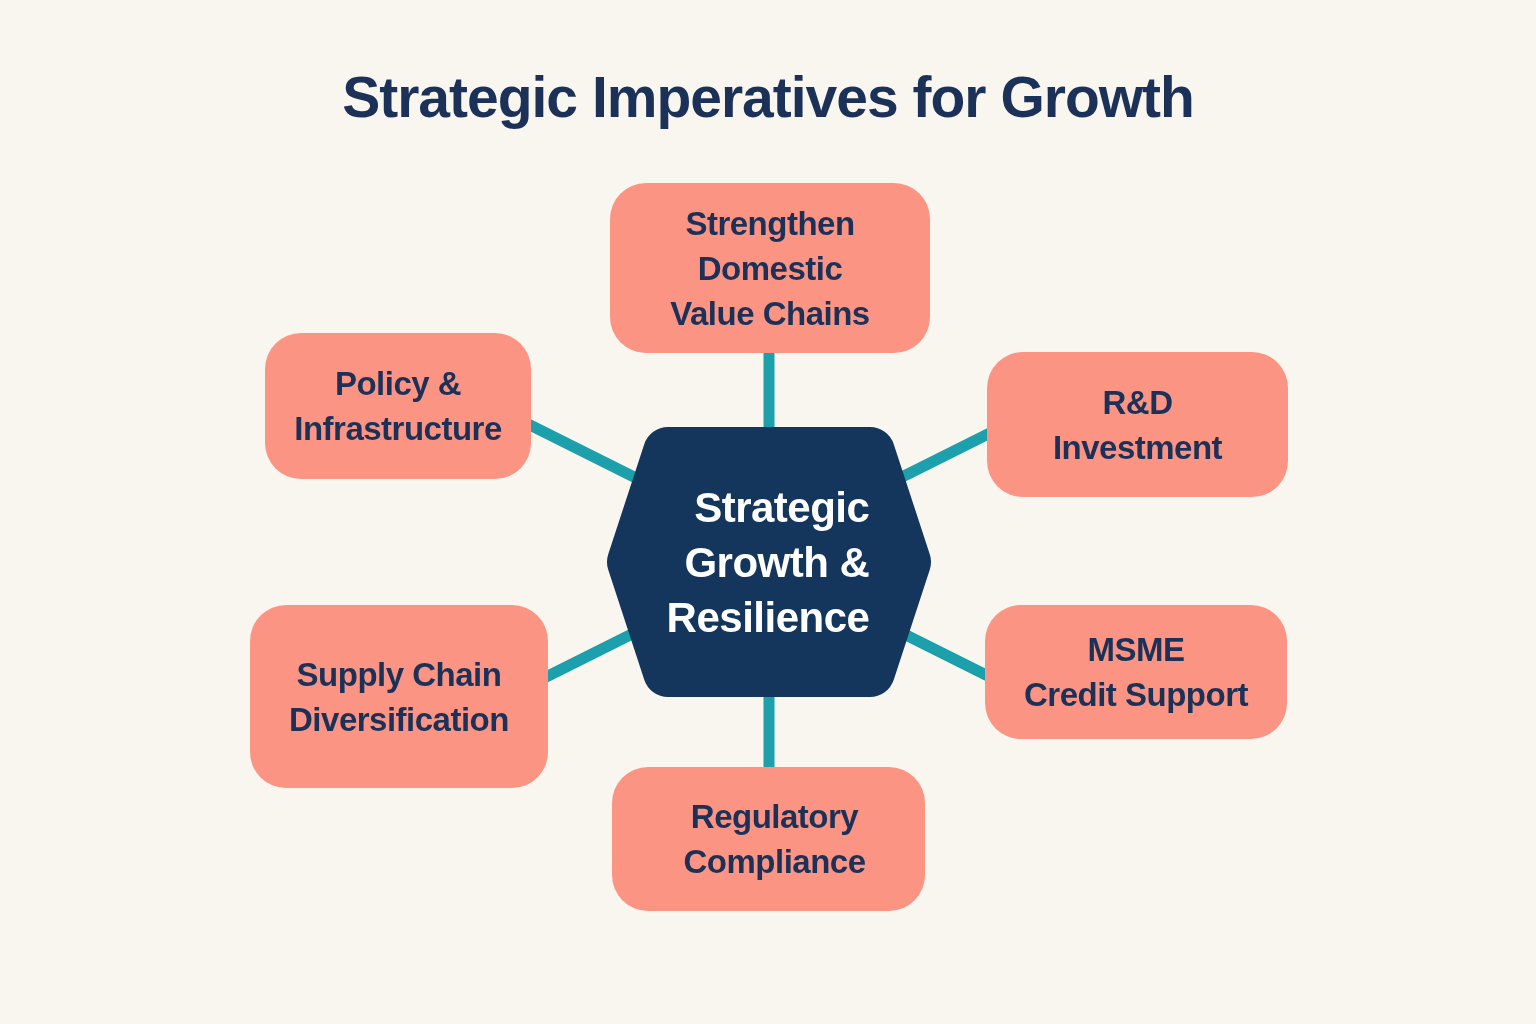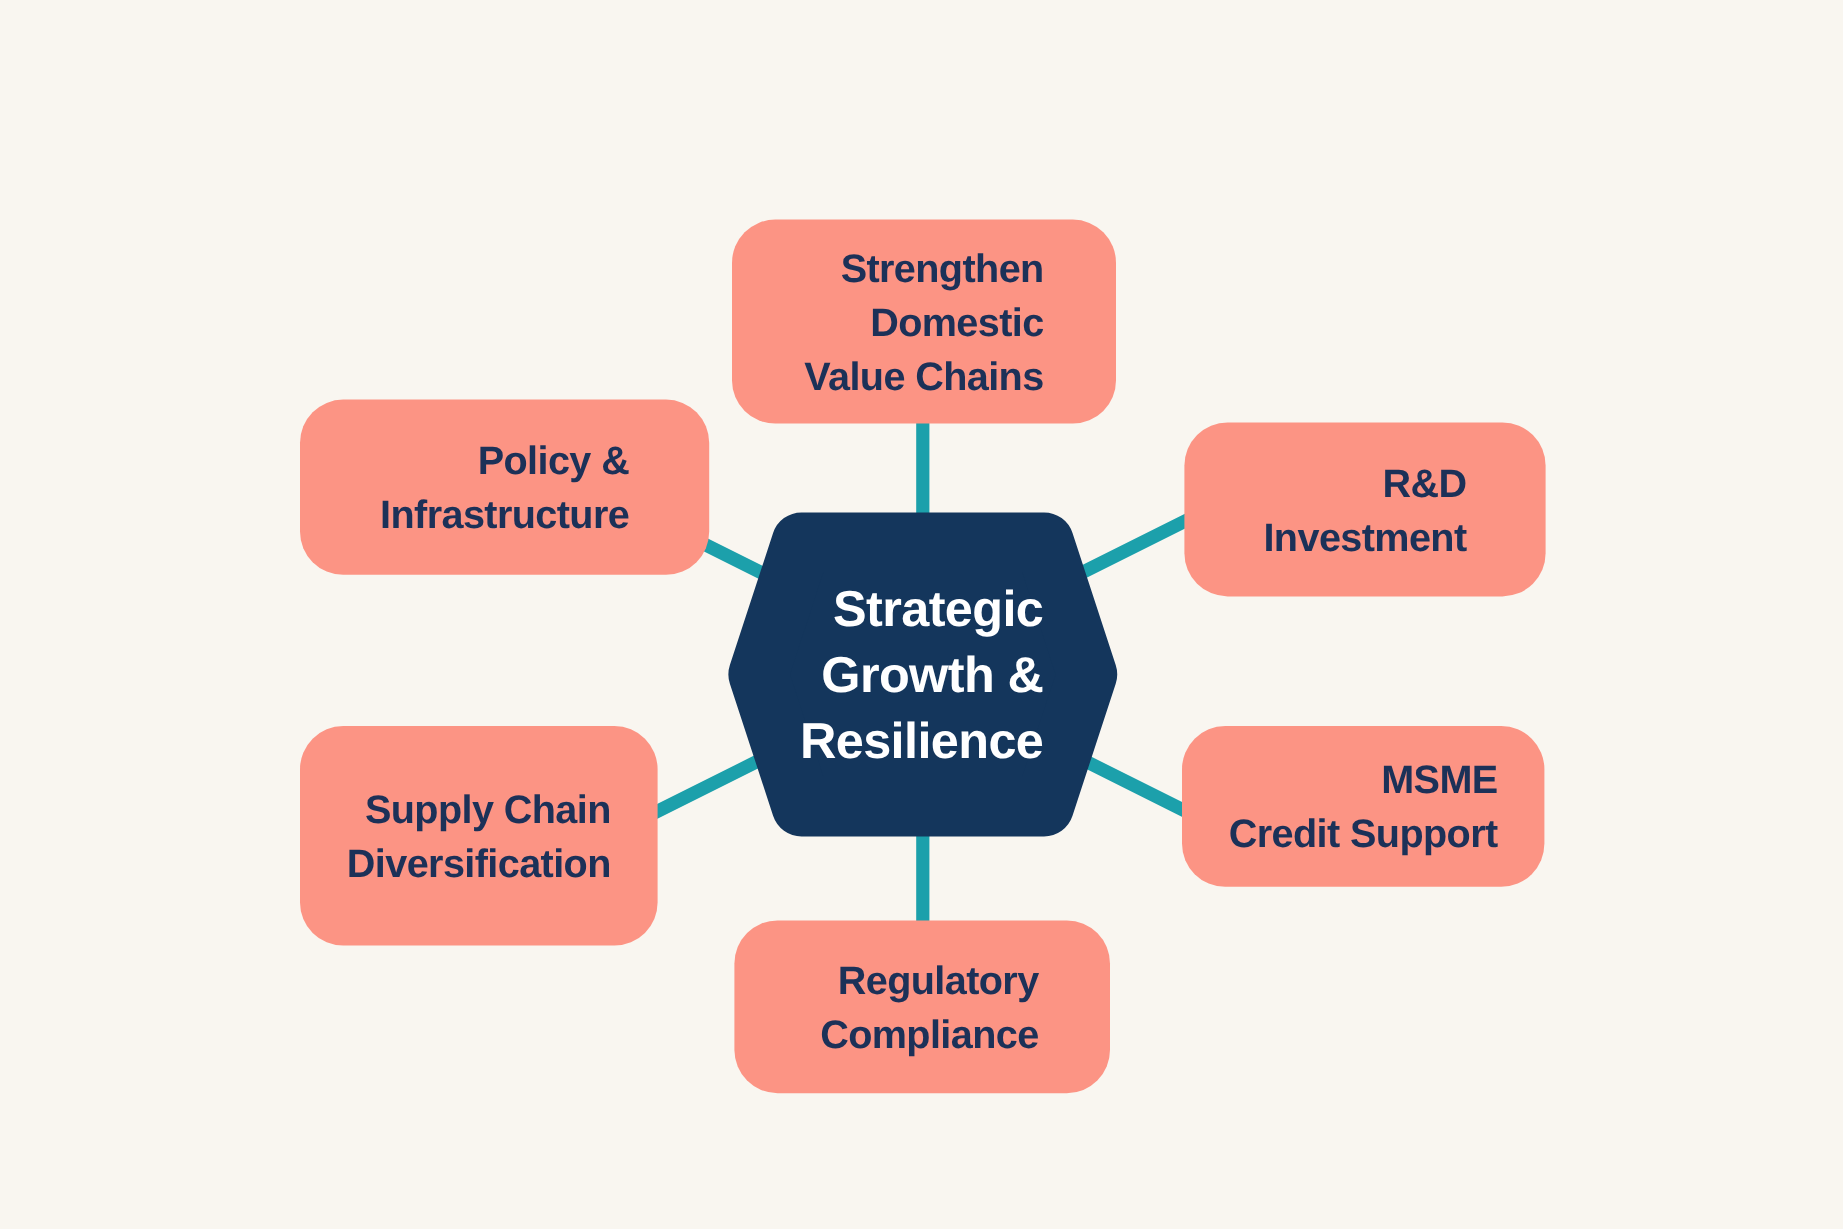--- a/index.html
+++ b/index.html
@@ -40,32 +40,32 @@
     width: 1536px;
     height: 1024px;
   }
   .node {
     position: absolute;
     background: var(--salmon);
     border-radius: 36px;
     display: flex;
     align-items: center;
     justify-content: center;
-    text-align: right;
+    text-align: center;
   }
   .node-label {
     font-size: 33px;
     font-weight: 700;
     line-height: 45px;
     letter-spacing: -0.5px;
     color: var(--navy-text);
     white-space: pre-line;
   }
   .pos-top          { left: 610px; top: 183px; width: 320px; height: 170px; }
-  .pos-top-left     { left: 250px; top: 333px; width: 341px; height: 146px; }
+  .pos-top-left     { left: 265px; top: 333px; width: 266px; height: 146px; }
   .pos-top-right    { left: 987px; top: 334px; width: 301px; height: 145px; margin-top: 18px; }
   .pos-bottom-left  { left: 250px; top: 605px; width: 298px; height: 183px; }
   .pos-bottom-right { left: 985px; top: 605px; width: 302px; height: 134px; }
   .pos-bottom       { left: 612px; top: 767px; width: 313px; height: 144px; padding-left: 12px; }
   .center-label {
     position: absolute;
     left: 598px; top: 427px;
     width: 340px; height: 270px;
     display: flex;
     align-items: center;
@@ -77,20 +77,21 @@
     letter-spacing: -0.5px;
     color: var(--white);
     white-space: pre-line;
   }
 </style>
 </head>
 <body>
 
 <div class="canvas">
 
+  <h1 class="title">Strategic Imperatives for Growth</h1>
 
   <svg class="connectors" viewBox="0 0 1536 1024" xmlns="http://www.w3.org/2000/svg">
     <line x1="769" y1="300" x2="769" y2="470" stroke="#1CA0AB" stroke-width="11" stroke-linecap="round"></line>
     <line x1="769" y1="650" x2="769" y2="800" stroke="#1CA0AB" stroke-width="11" stroke-linecap="round"></line>
     <line x1="520" y1="420" x2="680" y2="500" stroke="#1CA0AB" stroke-width="11" stroke-linecap="round"></line>
     <line x1="520" y1="690" x2="680" y2="610" stroke="#1CA0AB" stroke-width="11" stroke-linecap="round"></line>
     <line x1="1016" y1="420" x2="856" y2="500" stroke="#1CA0AB" stroke-width="11" stroke-linecap="round"></line>
     <line x1="1016" y1="690" x2="856" y2="610" stroke="#1CA0AB" stroke-width="11" stroke-linecap="round"></line>
     <path d="M 668 452 L 870 452 L 906 562 L 870 672 L 668 672 L 632 562 Z" fill="#14365C" stroke="#14365C" stroke-width="50" stroke-linejoin="round"></path>
   </svg>

